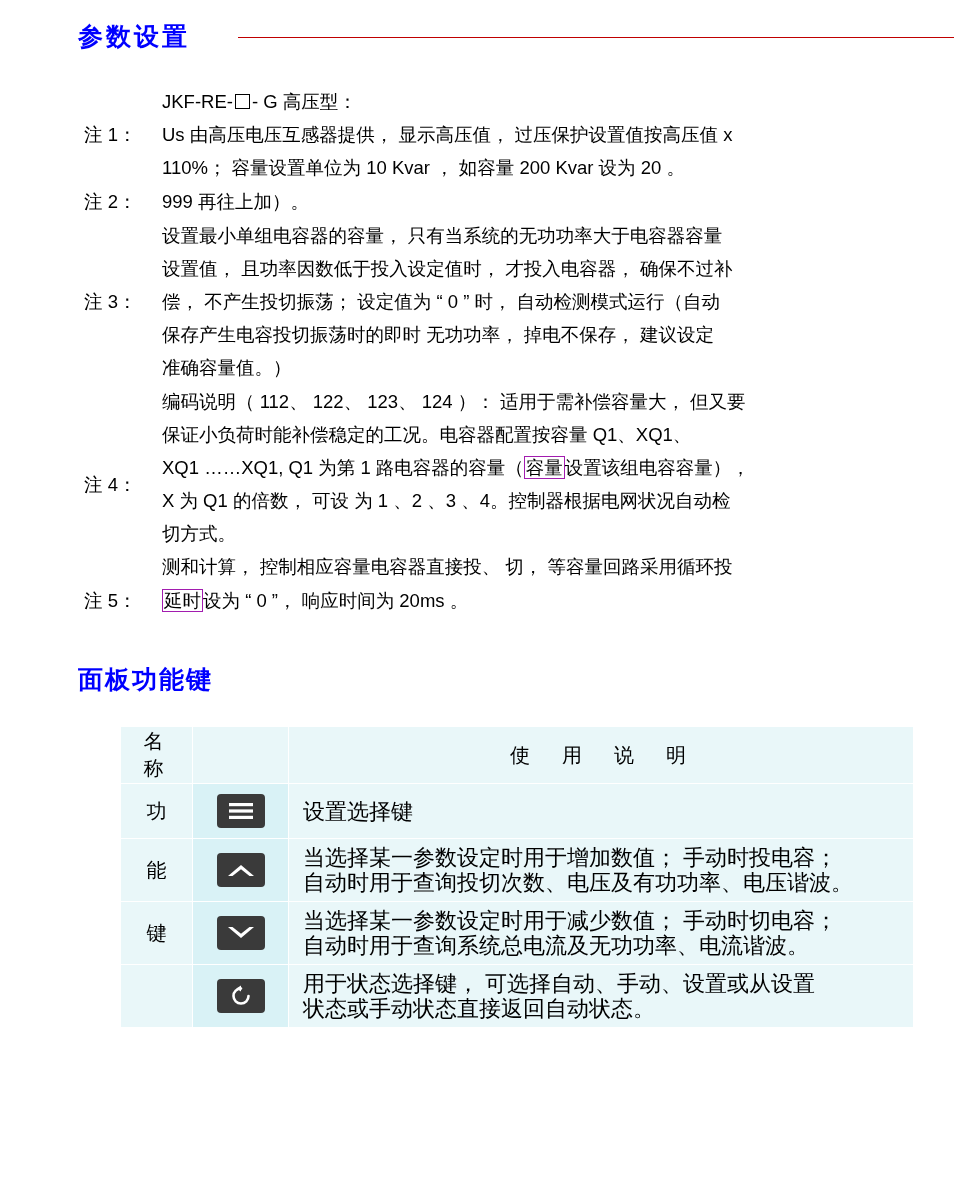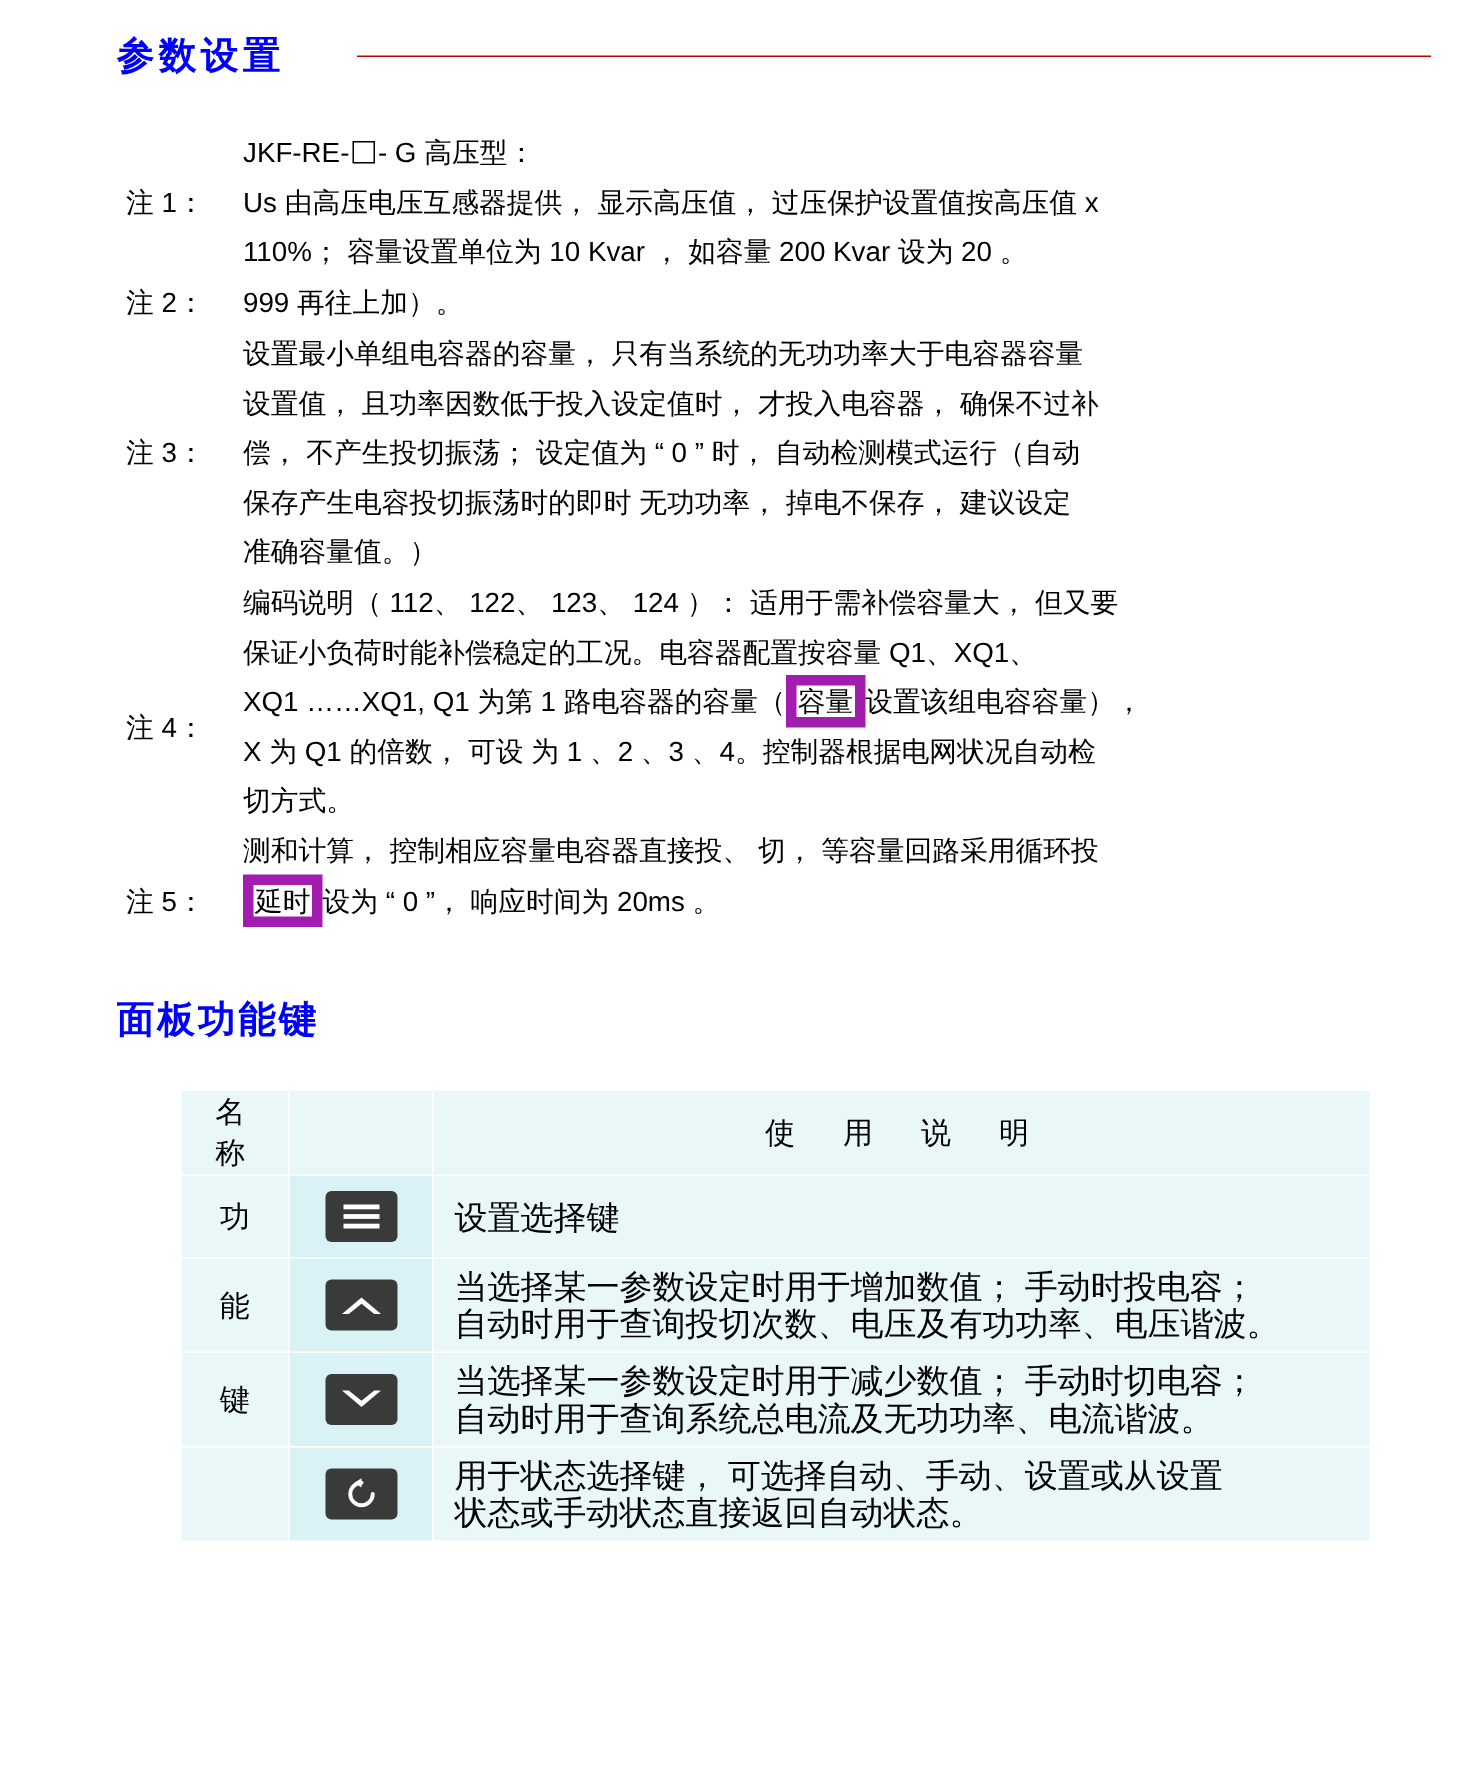--- a/index.html
+++ b/index.html
@@ -59,21 +59,21 @@
     white-space: nowrap;
   }
   .note-body {
     flex: 1;
     margin-left: 20px;
   }
   .note-body .line {
     white-space: nowrap;
   }
   .boxed {
-    border: 7px solid #a21caf;
+    border: 1px solid #a21caf;
     padding: 0 1px;
   }
   .sq {
     display: inline-block;
     width: 13px;
     height: 13px;
     border: 1.5px solid #000000;
     vertical-align: -1px;
     margin: 0 2px;
   }

